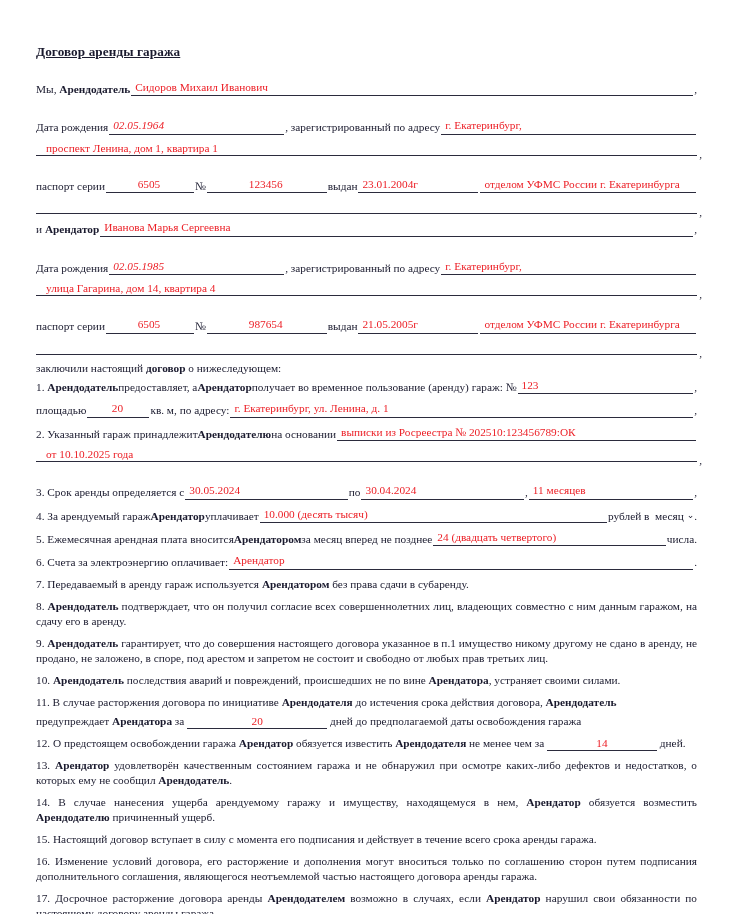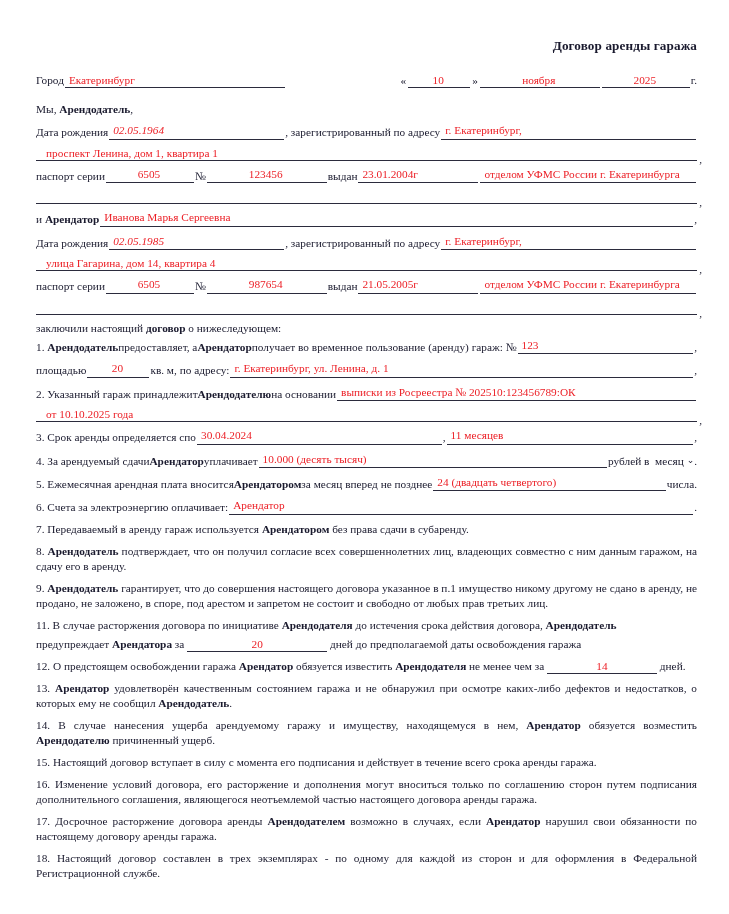--- a/index.html
+++ b/index.html
@@ -24,25 +24,26 @@
     padding: 0;
     box-sizing: border-box;
   }
   .inner {
     padding: 32px 32px 0 36px;
     box-sizing: border-box;
   }
 
   
   .doc-title {
-    text-align: right;
+    text-align: left;
     font-weight: bold;
     font-size: 13.2px;
     letter-spacing: 0.1px;
-    margin: 6px 0 20px 0;
+    margin: 12px 0 20px 0;
+    text-decoration: underline;
   }
 
   
   .row {
     display: flex;
     align-items: flex-end;
     width: 100%;
     margin-bottom: 7px;
     line-height: 1.28;
   }
@@ -68,21 +69,21 @@
     white-space: nowrap;
     overflow: hidden;
     text-overflow: clip;
     box-sizing: border-box;
   }
   .fill.fixed-sm { flex: 0 0 62px; }
   .fill.fixed-md { flex: 0 0 88px; }
   .fill.fixed-lg { flex: 0 0 120px; }
   .fill.fixed-xxl { flex: 0 0 175px; font-style: italic; }
   .fill.ctr { text-align: center; padding-left: 0; }
-  .fill.g2 { flex: 2 1 auto; }
+  .fill.g2 { flex: 2 1 auto; margin-top: 15px; }
 
   
   .rule-row {
     border-bottom: 1px solid #2b2b3d;
     height: 13px;
     margin-bottom: 6px;
     position: relative;
   }
   .rule-row .comma {
     position: absolute;
@@ -161,38 +162,24 @@
   }
 </style>
 </head>
 <body>
 
 <div class="page">
   <div class="inner">
 
     <div class="doc-title">Договор аренды гаража</div>
 
-    <div class="header-line">
-      <div class="header-left">
-        <span class="lbl">Город</span>
-        <span class="fill left">Екатеринбург</span>
-      </div>
-      <div class="header-spacer"></div>
-      <div class="header-right">
-        <span class="quo">«</span>
-        <span class="fill fixed-sm ctr">10</span>
-        <span class="quo">»</span>
-        <span class="fill fixed-lg ctr">ноября</span>
-        <span class="fill fixed-md ctr">2025</span>
-        <span class="lbl">г.</span>
-      </div>
-    </div>
 
     <div class="row">
       <span class="lbl">Мы,</span>&nbsp;<span class="lbl b">Арендодатель</span>
+      <span class="fill">Сидоров Михаил Иванович</span>
       <span class="tail">,</span>
     </div>
 
     <div class="row">
       <span class="lbl">Дата рождения</span>
       <span class="fill fixed-xxl">02.05.1964</span>
       <span class="lbl">, зарегистрированный по адресу</span>
       <span class="fill g2">г. Екатеринбург,</span>
     </div>
 
@@ -269,29 +256,30 @@
       <span class="fill">выписки из Росреестра № 202510:123456789:ОК</span>
     </div>
 
     <div class="cont">
       <span>от 10.10.2025 года</span>
       <span class="comma">,</span>
     </div>
 
     <div class="row">
       <span class="lbl">3.</span>&nbsp;<span class="lbl">Срок аренды определяется с</span>
+      <span class="fill g2">30.05.2024</span>
       <span class="lbl">по</span>
       <span class="fill g2">30.04.2024</span>
       <span class="tail">,</span>
       <span class="fill g2">11 месяцев</span>
       <span class="tail">,</span>
     </div>
 
     <div class="row">
-      <span class="lbl">4.</span>&nbsp;<span class="lbl">За арендуемый сдачи </span><span class="lbl b">Арендатор</span><span class="lbl"> уплачивает</span>
+      <span class="lbl">4.</span>&nbsp;<span class="lbl">За арендуемый гараж </span><span class="lbl b">Арендатор</span><span class="lbl"> уплачивает</span>
       <span class="fill">10.000 (десять тысяч)</span>
       <span class="tail">рублей в</span>&nbsp;&nbsp;<span class="tail">месяц</span>&nbsp;<span class="chev">⌄</span><span class="tail">.</span>
     </div>
 
     <div class="row">
       <span class="lbl">5.</span>&nbsp;<span class="lbl">Ежемесячная арендная плата вносится </span><span class="lbl b">Арендатором</span><span class="lbl"> за месяц вперед не позднее</span>
       <span class="fill">24 (двадцать четвертого)</span>
       <span class="tail">числа.</span>
     </div>
 
@@ -300,20 +288,21 @@
       <span class="fill">Арендатор</span>
       <span class="tail">.</span>
     </div>
 
     <div class="para"><span>7.</span> <span>Передаваемый в аренду гараж используется </span><b>Арендатором</b><span> без права сдачи в субаренду.</span></div>
 
     <div class="para"><span>8.</span> <b>Арендодатель</b><span> подтверждает, что он получил согласие всех совершеннолетних лиц, владеющих совместно с ним данным гаражом, на сдачу его в аренду.</span></div>
 
     <div class="para"><span>9.</span> <b>Арендодатель</b><span> гарантирует, что до совершения настоящего договора указанное в п.1 имущество никому другому не сдано в аренду, не продано, не заложено, в споре, под арестом и запретом не состоит и свободно от любых прав третьих лиц.</span></div>
 
+    <div class="para"><span>10.</span> <b>Арендодатель</b><span> последствия аварий и повреждений, происшедших не по вине </span><b>Арендатора</b><span>, устраняет своими силами.</span></div>
 
     <div class="para" style="margin-bottom:4px;"><span>11.</span> <span>В случае расторжения договора по инициативе </span><b>Арендодателя</b><span> до истечения срока действия договора, </span><b>Арендодатель</b></div>
 
     <div class="para"><span>предупреждает </span><b>Арендатора</b><span> за</span> <span class="iblank w140">20</span> <span>дней до предполагаемой даты освобождения гаража</span></div>
 
     <div class="para"><span>12.</span> <span>О предстоящем освобождении гаража </span><b>Арендатор</b><span> обязуется известить </span><b>Арендодателя</b><span> не менее чем за</span> <span class="iblank w110">14</span> <span>дней.</span></div>
 
     <div class="para"><span>13.</span> <b>Арендатор</b><span> удовлетворён качественным состоянием гаража и не обнаружил при осмотре каких-либо дефектов и недостатков, о которых ему не сообщил </span><b>Арендодатель</b><span>.</span></div>
 
     <div class="para"><span>14.</span> <span>В случае нанесения ущерба арендуемому гаражу и имуществу, находящемуся в нем, </span><b>Арендатор</b><span> обязуется возместить </span><b>Арендодателю</b><span> причиненный ущерб.</span></div>

